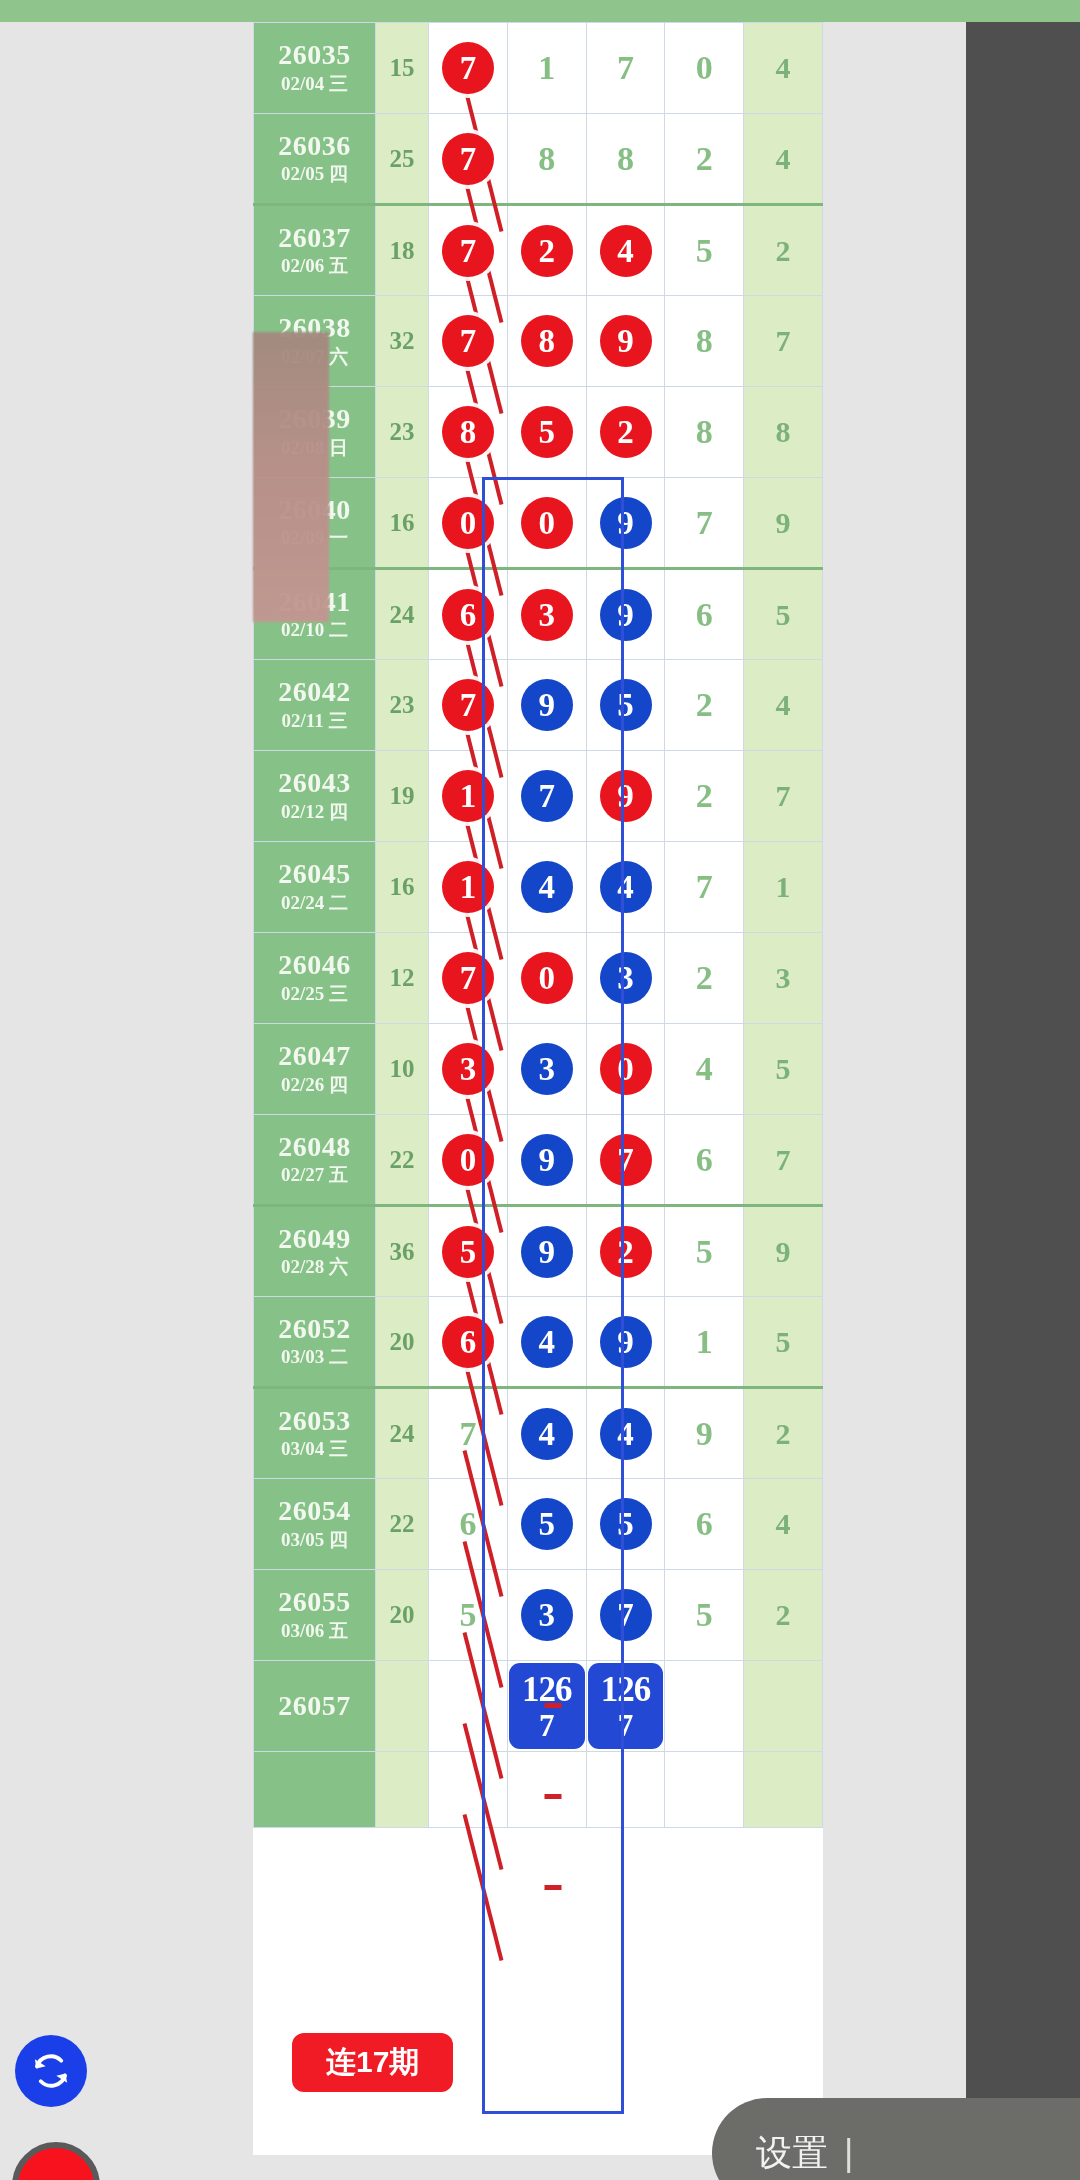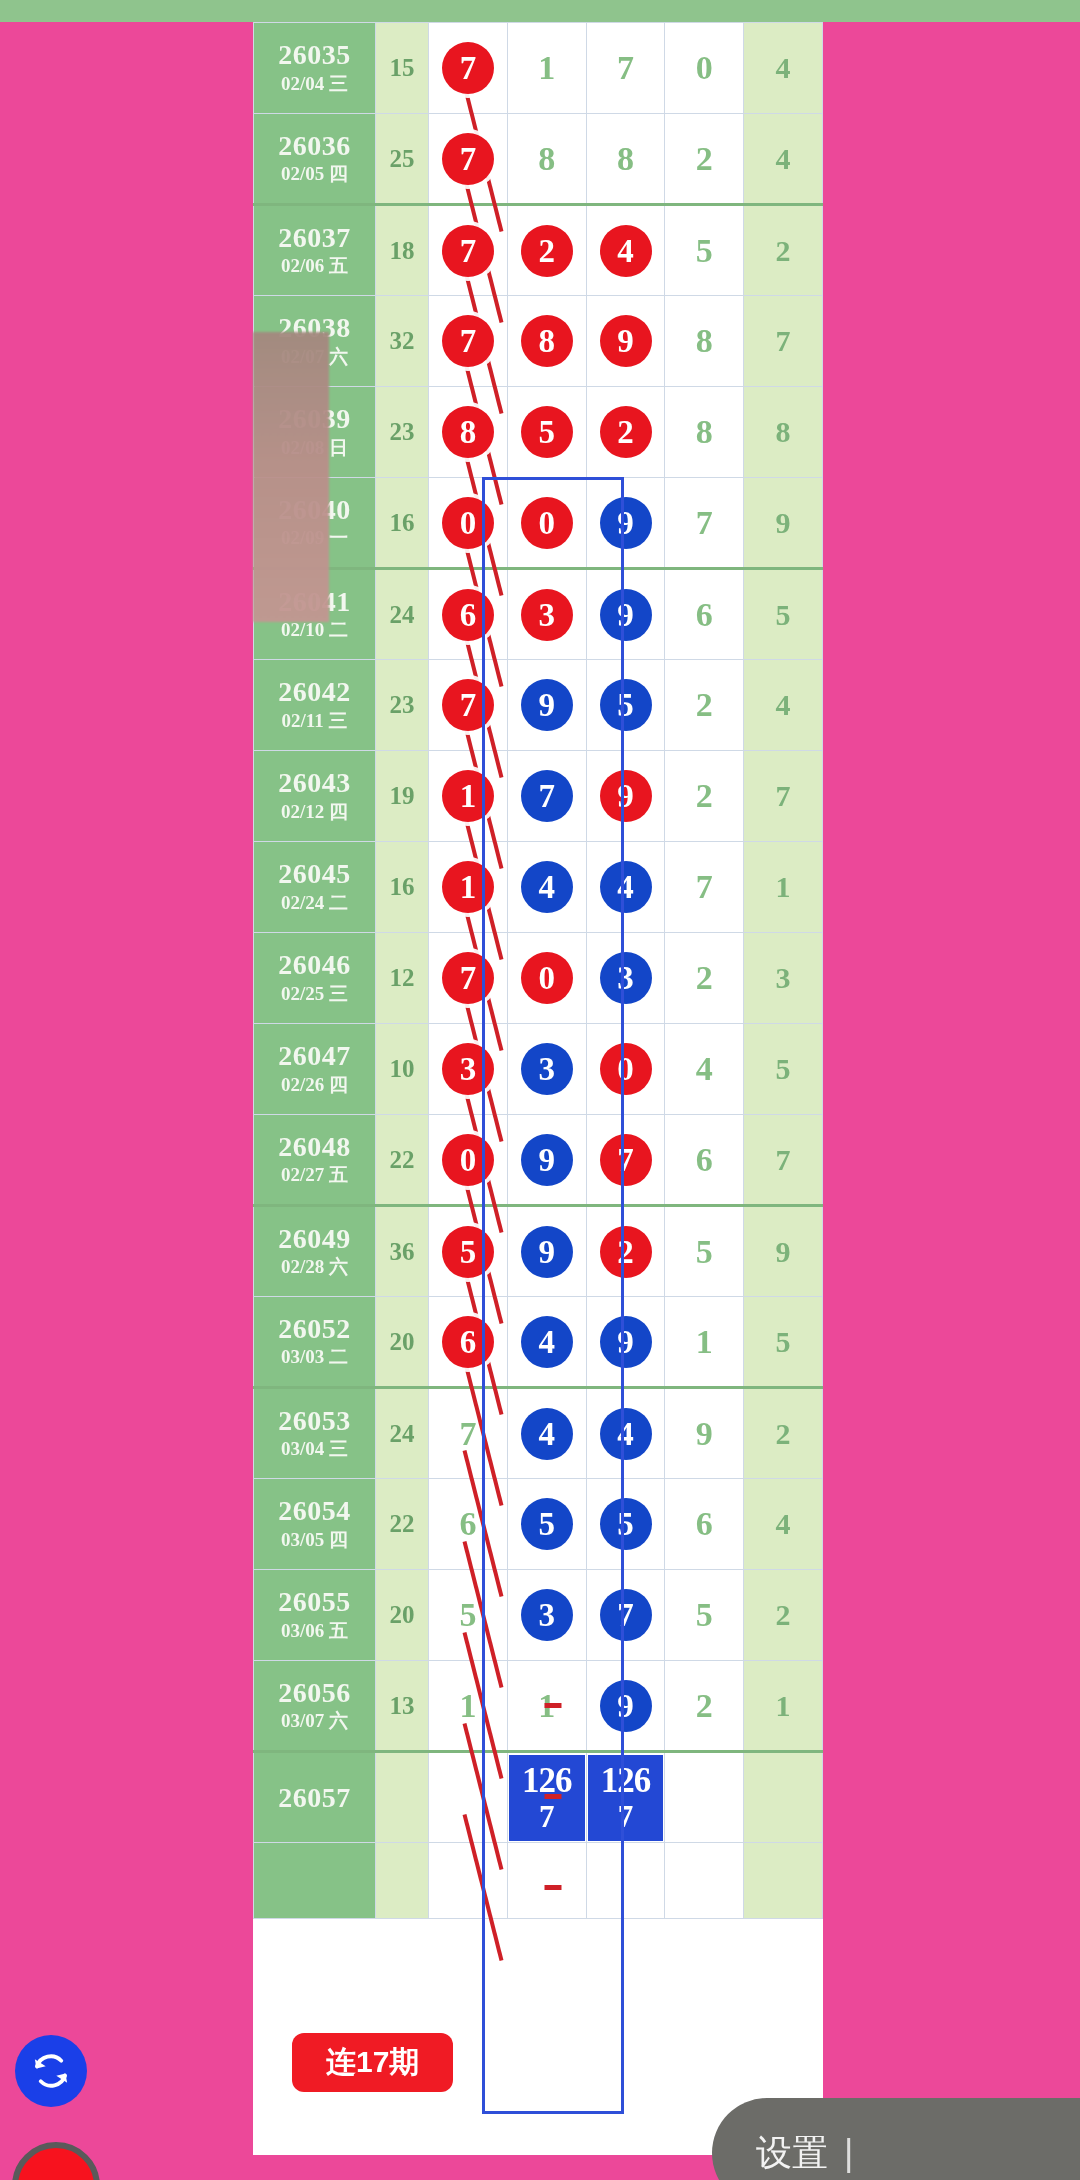--- a/index.html
+++ b/index.html
@@ -1,21 +1,21 @@
 <!DOCTYPE html>
 <html><head>
 <meta charset="utf-8">
 <style>
   * { box-sizing: border-box; margin:0; padding:0; }
   html,body{
     width:1080px; height:2180px; overflow:hidden;
     background:#4f4f4f;
     font-family:"Liberation Serif", serif;
   }
-  #root{ position:relative; width:1080px; height:2180px; background:#ec4899; }
+  #root{ position:relative; width:966px; height:2180px; background:#e5e5e5; }
 
   
   .top-band{
     position:absolute; left:0; top:0; width:1080px; height:22px;
     background:#8fc48d;
   }
 
   
   .table-wrap{
     position:absolute; left:253px; top:22px; width:570px; height:2133px;
@@ -86,21 +86,21 @@
     position:absolute; left:0px; top:310px; width:76px; height:290px;
     background:linear-gradient(180deg,#a4897f 0%, #b98f8a 45%, #c39792 100%);
     opacity:.95; z-index:8; filter:blur(1px);
   }
 
   
   .sumbadge{
     background:#2348d4; color:#fff;
     display:flex; flex-direction:column; align-items:center; justify-content:center;
     height:86px; margin:0 1px;
-    font-weight:bold; line-height:1;
+    font-weight:bold; line-height:1;border-radius:11px;
   }
   .sumbadge .big{ font-size:35px; letter-spacing:-1px;}
   .sumbadge .small{ font-size:31px; margin-top:3px;}
 
   
   .streak-tag{
     position:absolute; left:292px; top:2033px;
     background:#f01b24; color:#fff; border-radius:12px;
     padding:9px 34px; font-size:30px; font-weight:bold;
     font-family:"Liberation Sans", sans-serif; z-index:12;
@@ -358,32 +358,20 @@
             <td class="period">
               <div class="p-no">26055</div>
               <div class="p-date">03/06 五</div>
             </td>
             <td class="sum">20</td>
             <td class="num">5</td>
             <td class="num"><span class="ball blue">3</span></td>
             <td class="num"><span class="ball blue">7</span></td>
             <td class="num">5</td>
             <td class="lastcol">2</td>
-          </tr>
-          <tr class="groupend">
-            <td class="period">
-              <div class="p-no">26056</div>
-              <div class="p-date">03/07 六</div>
-            </td>
-            <td class="sum">13</td>
-            <td class="num">1</td>
-            <td class="num">1</td>
-            <td class="num"><span class="ball blue">9</span></td>
-            <td class="num">2</td>
-            <td class="lastcol">1</td>
           </tr>
           <tr>
             <td class="period">
               <div class="p-no">26057</div>
             </td>
             <td class="sum"></td>
             <td class="num"></td>
             <td class="num" style="padding: 0px;">
               <div class="sumbadge">
                 <div class="big">126</div>

